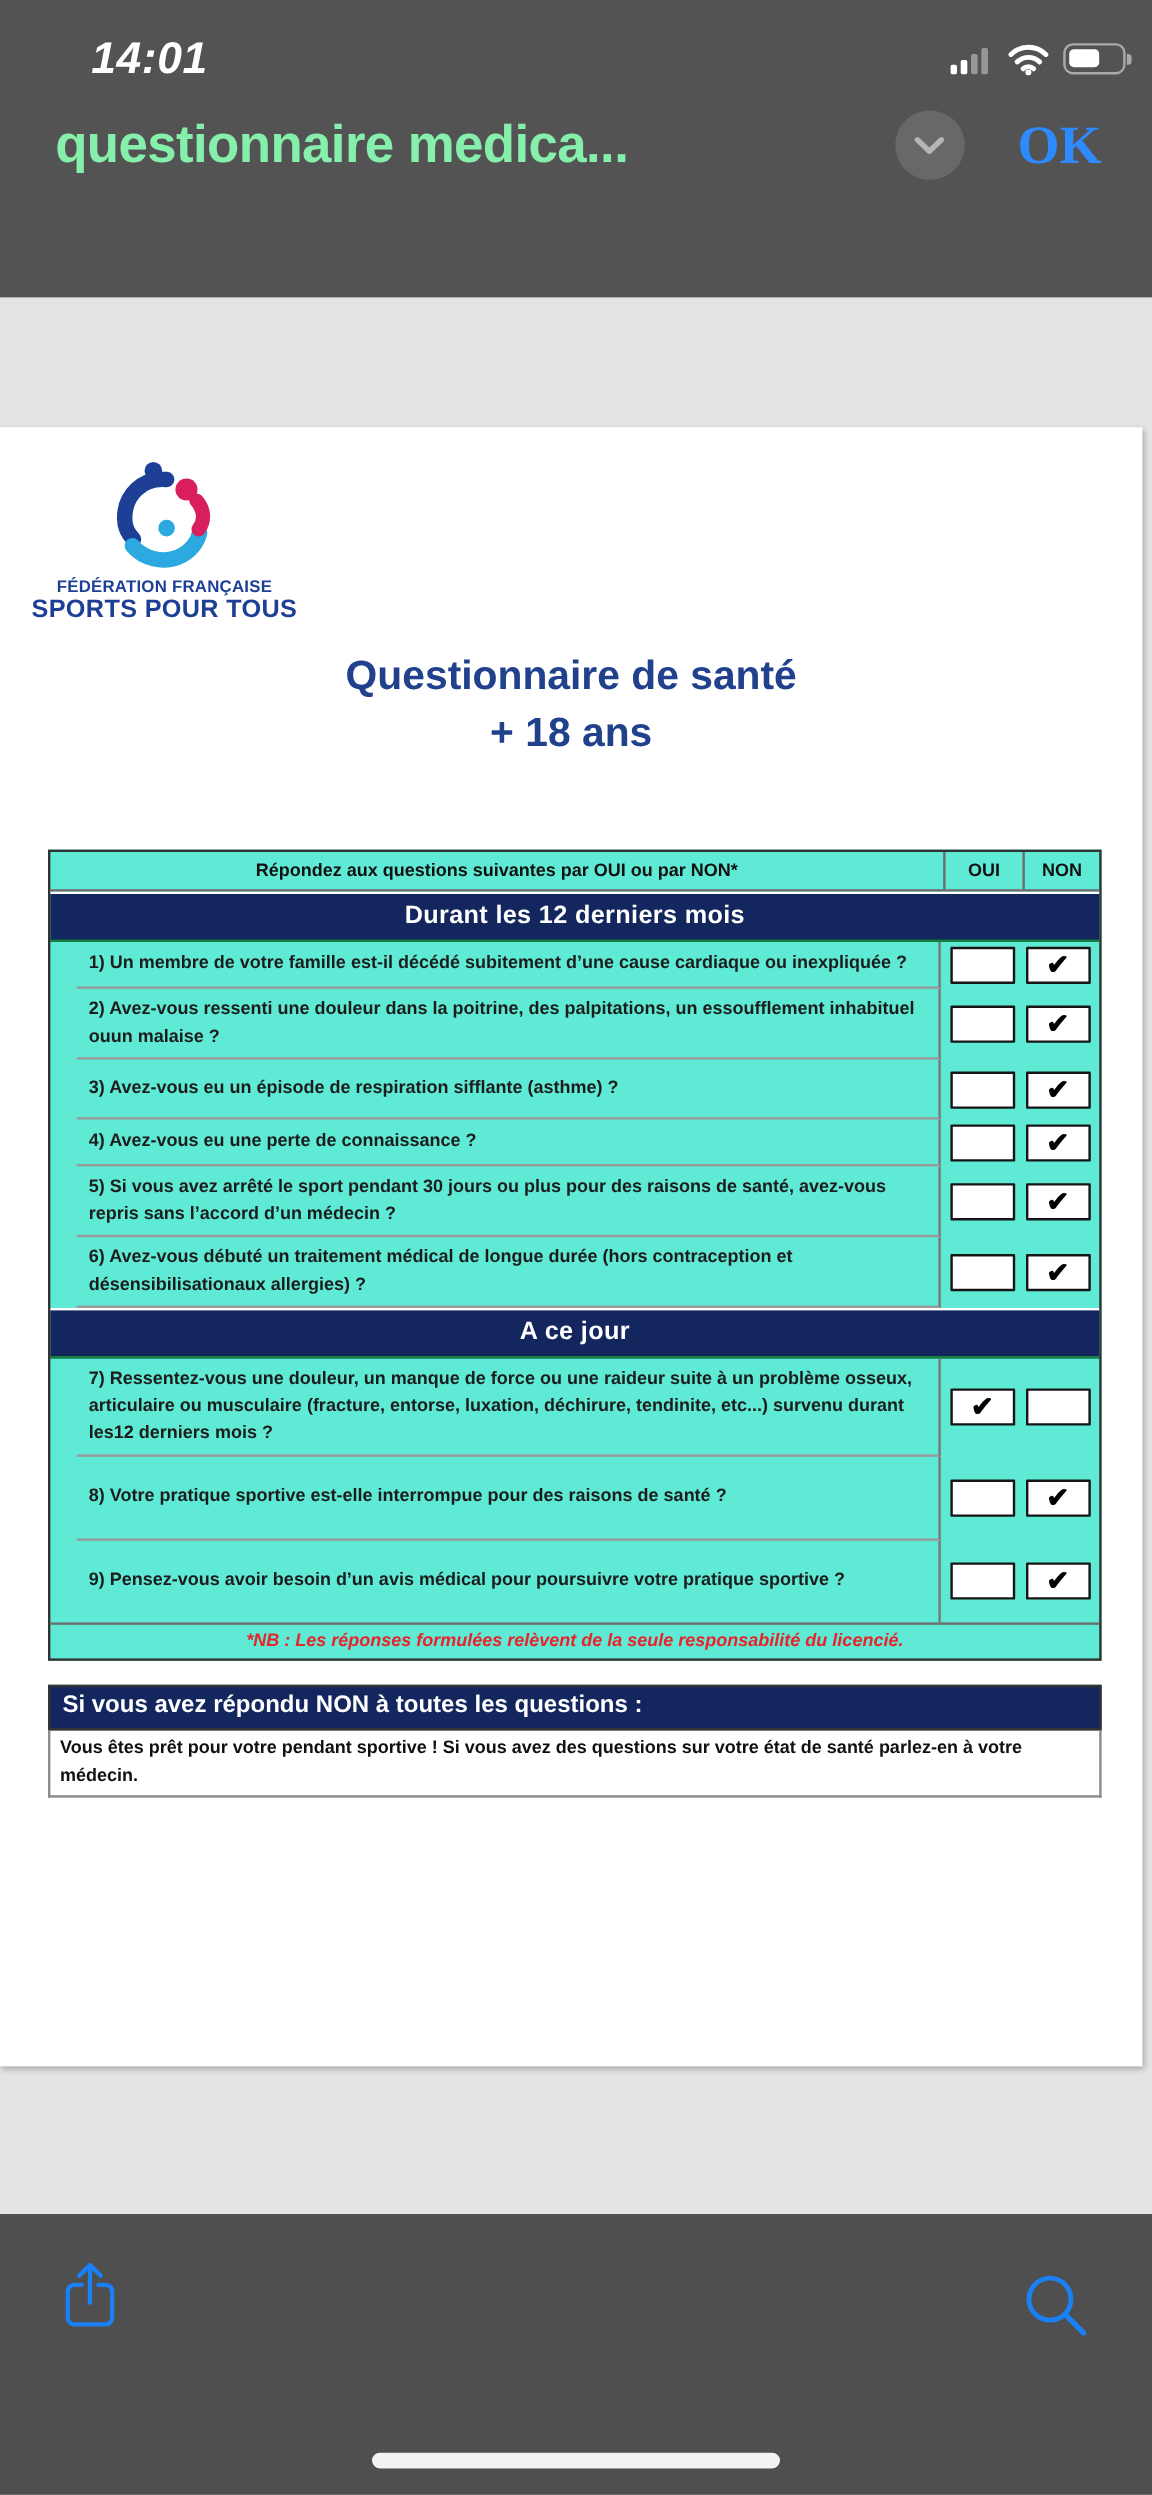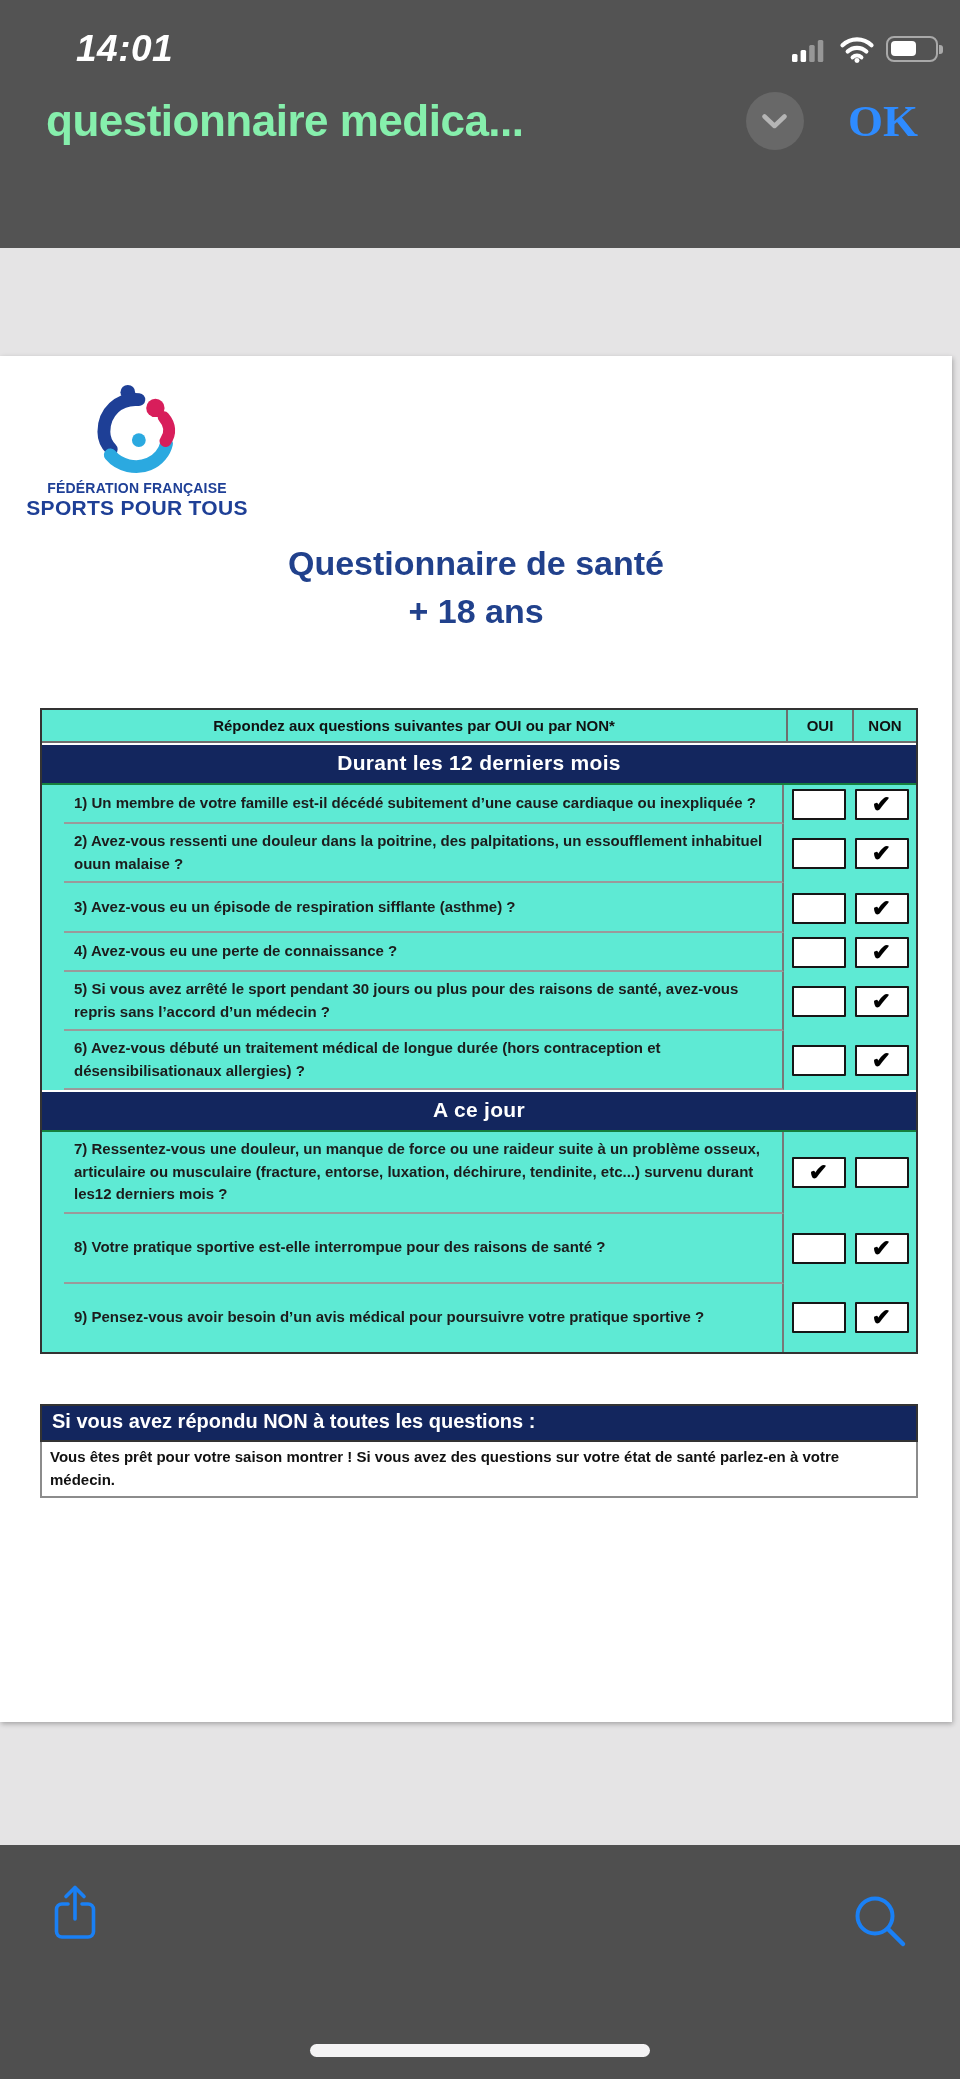--- a/index.html
+++ b/index.html
@@ -194,25 +194,26 @@
         </div>
       </div>
       <div class="row last" style="min-height:68px">
         <div class="q-cell">9) Pensez-vous avoir besoin d’un avis médical pour poursuivre votre pratique sportive ?</div>
         <div class="check-cell">
           <span class="cb"></span>
           <span class="cb">✔</span>
         </div>
       </div>
 
+      <div class="note">*NB : Les réponses formulées relèvent de la seule responsabilité du licencié.</div>
     </div>
 
     <div class="advice" style="top:1048px">
       <div class="adv-header">Si vous avez répondu NON à toutes les questions :</div>
-      <div class="adv-body" style="min-height:52px">Vous êtes prêt pour votre saison montrer ! Si vous avez des questions sur votre état de santé parlez-en à votre médecin.</div>
+      <div class="adv-body" style="min-height:52px">Vous êtes prêt pour votre pendant sportive ! Si vous avez des questions sur votre état de santé parlez-en à votre médecin.</div>
     </div>
 
 
   </div>
 </div>
 
 <div class="toolbar">
   <button class="icon-btn share-btn">
     <svg width="46" height="60" viewBox="0 0 46 60">
       <path d="M16 21 H10 c-3 0-5.5 2.5-5.5 5.5 v22 c0 3 2.5 5.5 5.5 5.5 h26 c3 0 5.5-2.5 5.5-5.5 v-22 c0-3-2.5-5.5-5.5-5.5 h-6" stroke="var(--tool-blue)" stroke-width="3.6" fill="none" stroke-linecap="round"></path>

